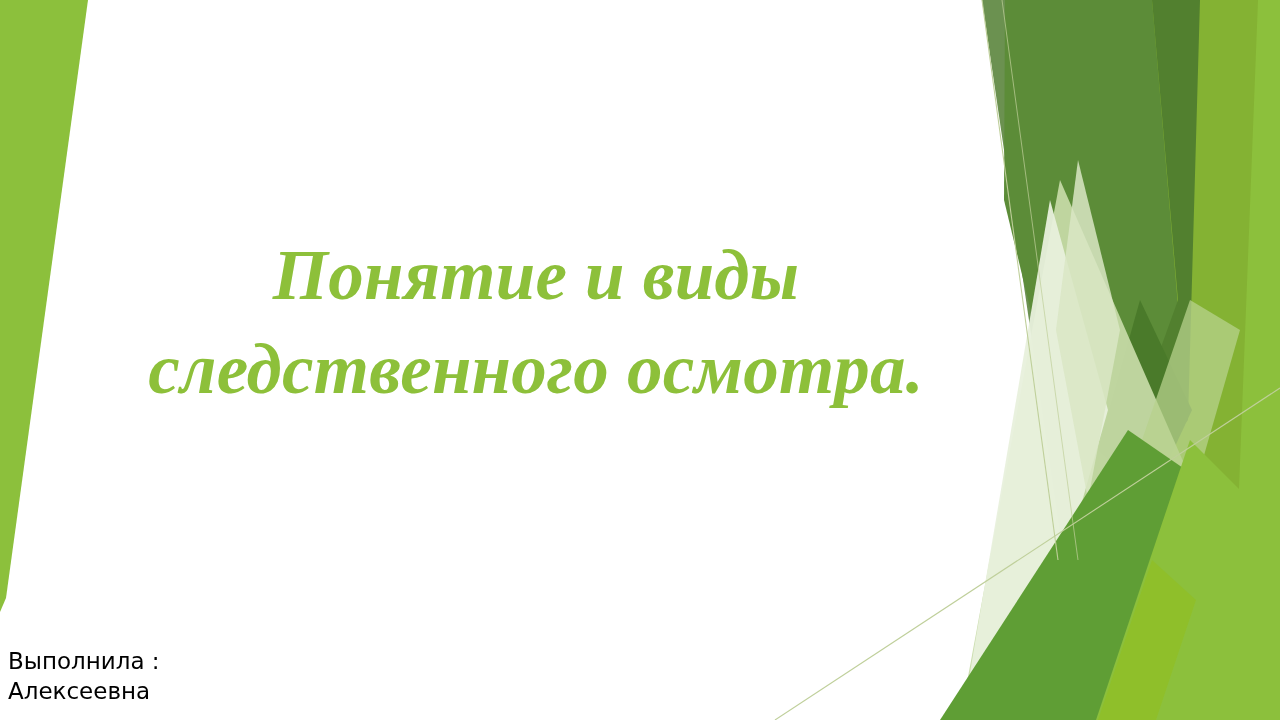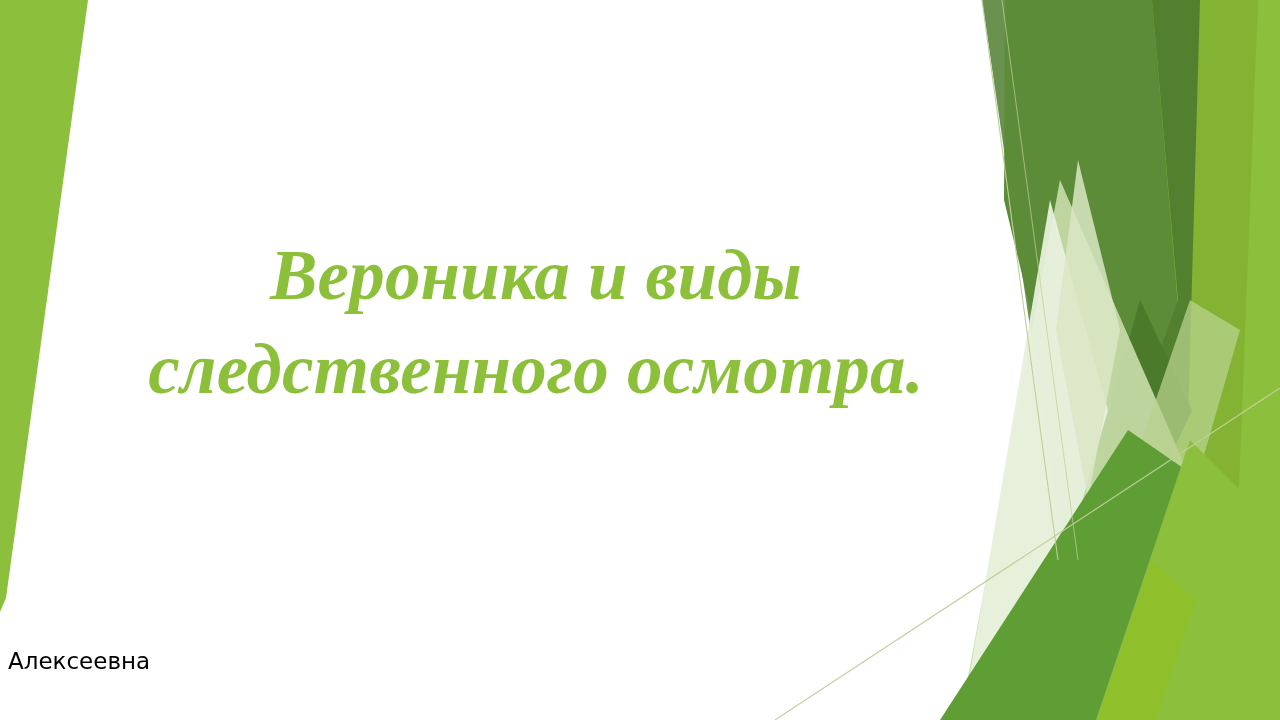--- a/index.html
+++ b/index.html
@@ -93,21 +93,22 @@
     <polygon points="1190,440 1280,530 1280,720 1096,720" fill="#8CC03C"></polygon>
 
     <polygon points="1152,560 1196,600 1156,720 1098,720" fill="#8FBF2A"></polygon>
 
     <line x1="982" y1="0" x2="1058" y2="560" stroke="#BFCF9A" stroke-width="1.1"></line>
     <line x1="1002" y1="0" x2="1078" y2="560" stroke="#BFCF9A" stroke-width="0.9" opacity="0.8"></line>
     <line x1="775" y1="720" x2="1280" y2="388" stroke="#BFCF9A" stroke-width="1.1"></line>
   </svg>
 
   <div id="title-block">
-    <h1 id="slide-title">Вероника и виды
+    <h1 id="slide-title">Понятие и виды
 следственного осмотра.</h1>
   </div>
 
   <div id="author-block">
+    <p class="author-line">Выполнила :</p>
     <p class="author-line">Алексеевна</p>
   </div>
 
 </div>
 
 </body></html>

